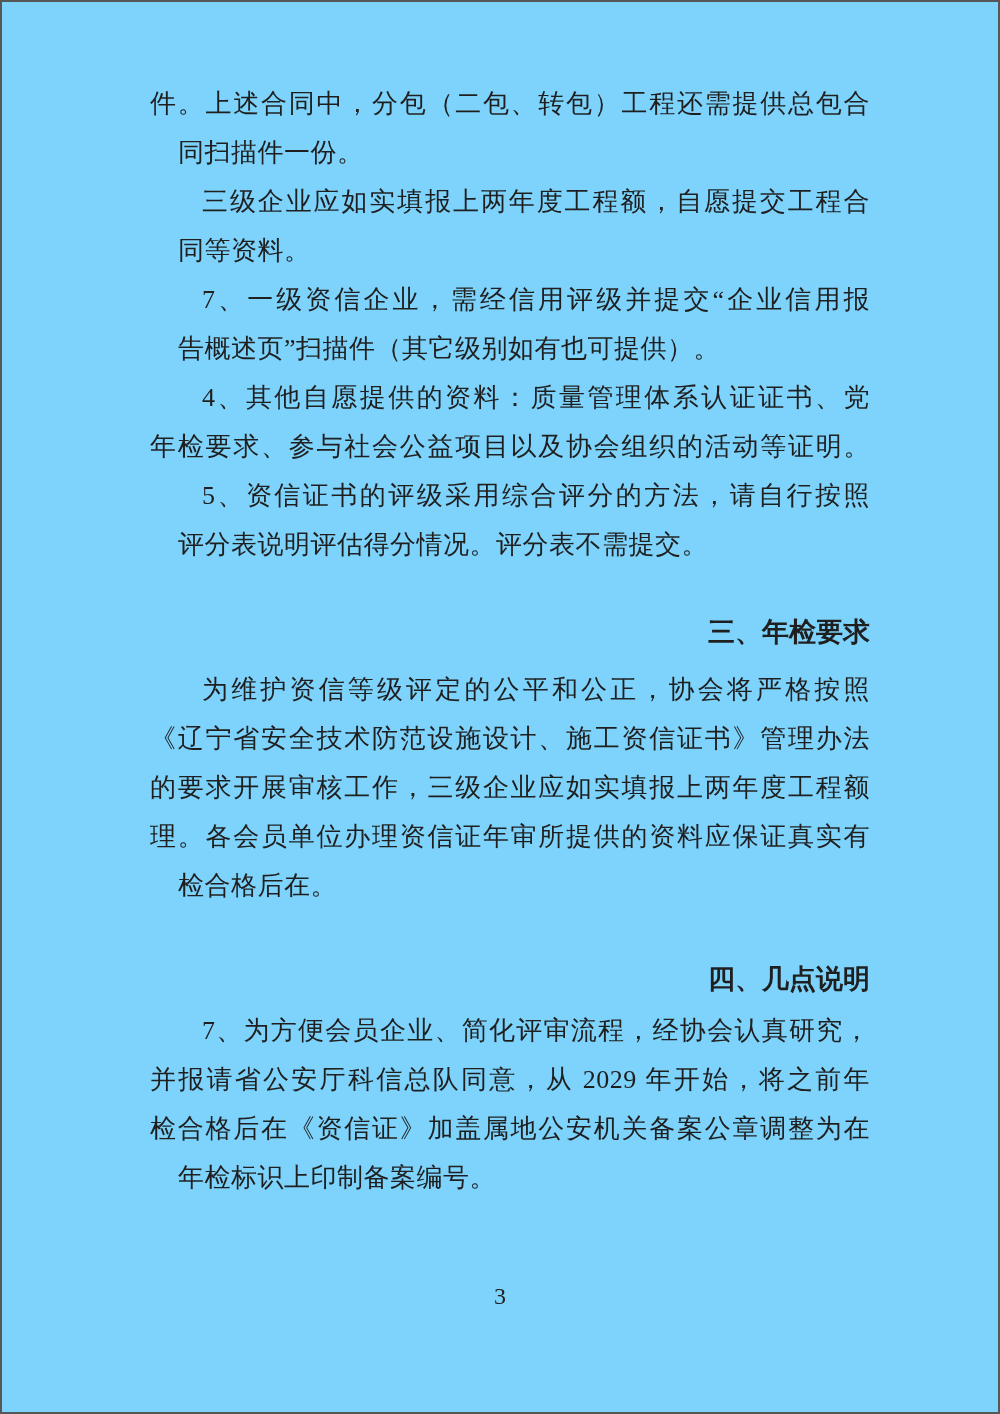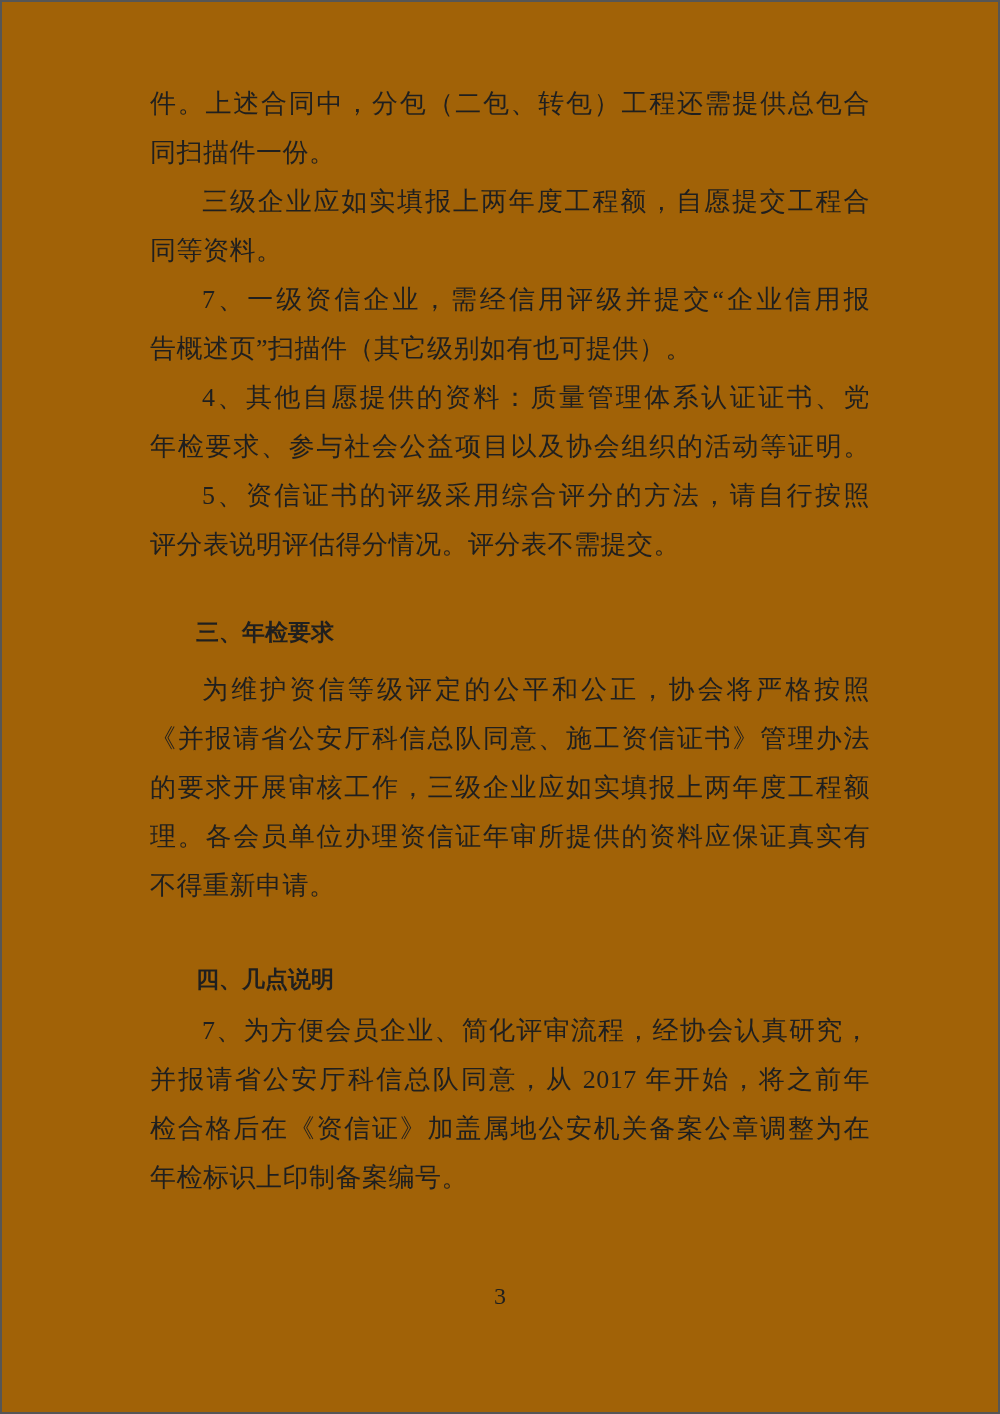--- a/index.html
+++ b/index.html
@@ -5,21 +5,21 @@
   html, body {
     margin: 0;
     padding: 0;
     background: #ffffff;
   }
   .page {
     position: relative;
     width: 1000px;
     height: 1414px;
     box-sizing: border-box;
-    background: #a16207;
+    background: #7dd3fc;
     border: 2px solid #565656;
     font-family: "Liberation Serif", "DejaVu Serif", serif;
     color: #1f1f1f;
     overflow: hidden;
   }
   .text-block {
     position: absolute;
     top: 77px;
     left: 148px;
     width: 720px;
@@ -33,32 +33,33 @@
   }
   
   .j {
     text-align: justify;
     text-align-last: justify;
   }
   
   .last {
     text-align: left;
     text-align-last: left;
+    margin-left: 28px;
   }
   
   .ind {
     text-indent: 2em;
   }
   .heading {
     font-weight: bold;
-    font-size: 23px;
+    font-size: 27px;
     line-height: 49px;
     height: 49px;
     text-indent: 2em;
-    text-align: left;
+    text-align: right;
   }
   .gap-h1 { margin-top: 39px; }
   .gap-after-h1 { margin-top: 8px; }
   .gap-h2 { margin-top: 45px; }
   .gap-after-h2 { margin-top: 2px; }
   .footer {
     position: absolute;
     top: 1278px;
     left: 0;
     width: 100%;
@@ -85,28 +86,28 @@
 
     <div class="ln j ind">4、其他自愿提供的资料：质量管理体系认证证书、党</div>
     <div class="ln j">年检要求、参与社会公益项目以及协会组织的活动等证明。</div>
 
     <div class="ln j ind">5、资信证书的评级采用综合评分的方法，请自行按照</div>
     <div class="ln last">评分表说明评估得分情况。评分表不需提交。</div>
 
     <div class="heading gap-h1">三、年检要求</div>
 
     <div class="ln j ind gap-after-h1">为维护资信等级评定的公平和公正，协会将严格按照</div>
-    <div class="ln j">《并报请省公安厅科信总队同意、施工资信证书》管理办法</div>
+    <div class="ln j">《辽宁省安全技术防范设施设计、施工资信证书》管理办法</div>
     <div class="ln j">的要求开展审核工作，三级企业应如实填报上两年度工程额</div>
     <div class="ln j">理。各会员单位办理资信证年审所提供的资料应保证真实有</div>
-    <div class="ln last">不得重新申请。</div>
+    <div class="ln last">检合格后在。</div>
 
     <div class="heading gap-h2">四、几点说明</div>
 
     <div class="ln j ind gap-after-h2">7、为方便会员企业、简化评审流程，经协会认真研究，</div>
-    <div class="ln j">并报请省公安厅科信总队同意，从 2017 年开始，将之前年</div>
+    <div class="ln j">并报请省公安厅科信总队同意，从 2029 年开始，将之前年</div>
     <div class="ln j">检合格后在《资信证》加盖属地公安机关备案公章调整为在</div>
     <div class="ln last">年检标识上印制备案编号。</div>
 
   </div>
 
   <div class="footer">3</div>
 </div>
 
 </body></html>

